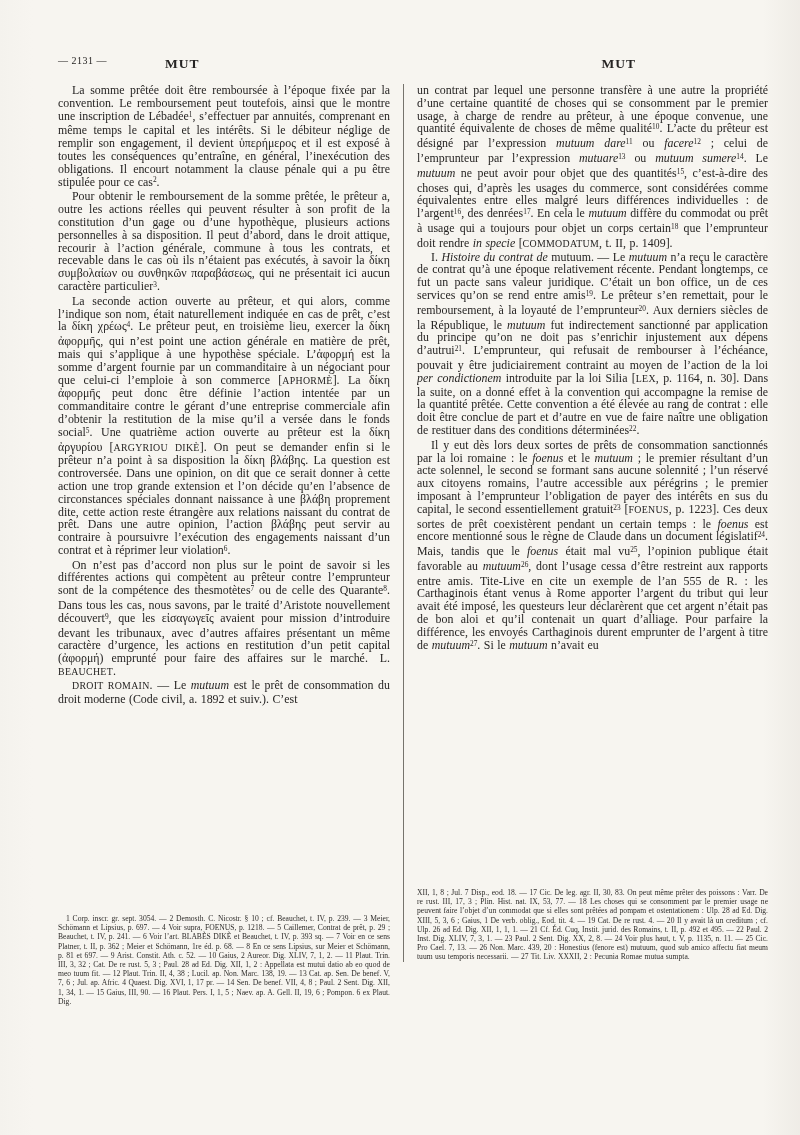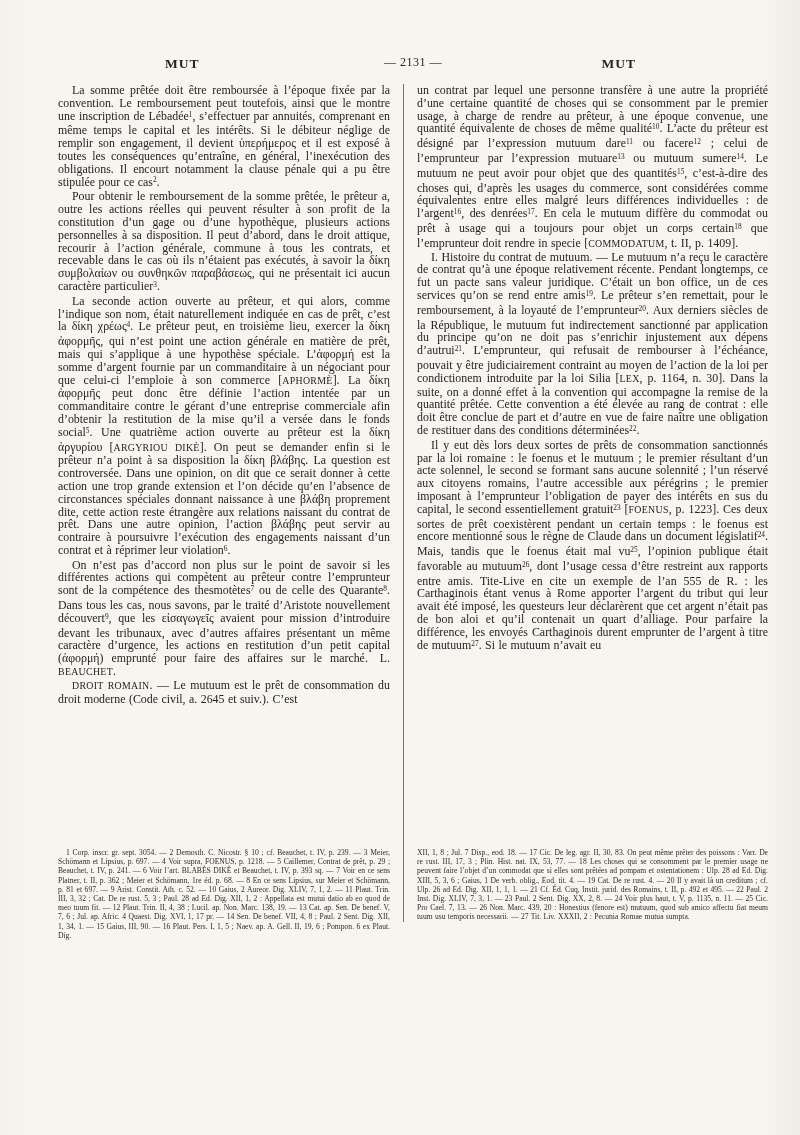--- a/index.html
+++ b/index.html
@@ -14,40 +14,40 @@
     position:relative;width:800px;height:1135px;
     background:linear-gradient(90deg,#f4f2ed 0%,#f7f5f0 4%,#f7f5f0 93%,#ece9e3 99%,#dcd8d0 100%);
     overflow:hidden;
     padding-left:20px;
   }
   .running-head{
     position:absolute;top:56px;left:58px;right:52px;height:18px;
     font-size:13.5px;letter-spacing:.5px;
   }
   .rh-left{position:absolute;left:107px;top:0;font-weight:bold;letter-spacing:1px;}
-  .rh-center{position:absolute;left:0;right:0;text-align:center;top:-1px;font-size:12px;}
+  .rh-center{position:absolute;left:0;right:0;text-align:left;top:-1px;font-size:10px;}
   .rh-right{position:absolute;right:132px;top:0;font-weight:bold;letter-spacing:1px;}
   .cols{
     position:absolute;top:84px;left:58px;right:52px;
     display:flex;align-items:flex-start;
   }
-  .col{display:flex;flex-direction:column;}
+  .col{display:flex;flex-direction:column;gap:40px;}
   .col-left{width:345px;padding-right:13px;box-sizing:border-box;}
   .col-right{flex:1;padding-left:13px;box-sizing:border-box;border-left:1px solid #76736c;}
   .body-block{height:760px;overflow:hidden;}
   .para{
     font-size:11.9px;line-height:12.8px;
     text-align:justify;
     word-spacing:.04em;
   }
   .para.indent{text-indent:14px;}
   .footnotes{margin-top:4px;}
   .footnotes .para{font-size:7.6px;line-height:9.2px;word-spacing:.06em;color:#2e2c2a;}
-  .footnotes .para.indent{text-indent:8px;}
-  .s-i{margin-top:43px;}
+  .footnotes .para.indent{text-indent:8px;margin-top:26px;}
+  .s-i{font-style:italic;margin-top:43px;}
   .s-sup{font-size:.62em;position:relative;top:-.42em;letter-spacing:0;}
   .s-sc{font-size:.83em;letter-spacing:.3px;font-family:Liberation Serif, serif;}
 </style>
 </head>
 <body>
 
 <div class="page">
 
   <div class="running-head">
     <span class="rh-left">MUT</span>
@@ -56,21 +56,21 @@
   </div>
 
   <div class="cols">
 
     <div class="col col-left">
       <div class="body-block">
           <div class="para indent"><span>La somme prêtée doit être remboursée à l’époque fixée par la convention. Le remboursement peut toutefois, ainsi que le montre une inscription de Lébadée</span><span class="s-sup">1</span><span>, s’effectuer par annuités, comprenant en même temps le capital et les intérêts. Si le débiteur néglige de remplir son engagement, il devient </span><span>ὑπερήμερος</span><span> et il est exposé à toutes les conséquences qu’entraîne, en général, l’inexécution des obligations. Il encourt notamment la clause pénale qui a pu être stipulée pour ce cas</span><span class="s-sup">2</span><span>.</span></div>
           <div class="para indent"><span>Pour obtenir le remboursement de la somme prêtée, le prêteur a, outre les actions réelles qui peuvent résulter à son profit de la constitution d’un gage ou d’une hypothèque, plusieurs actions personnelles à sa disposition. Il peut d’abord, dans le droit attique, recourir à l’action générale, commune à tous les contrats, et recevable dans le cas où ils n’étaient pas exécutés, à savoir la </span><span>δίκη συμβολαίων</span><span> ou </span><span>συνθηκῶν παραβάσεως</span><span>, qui ne présentait ici aucun caractère particulier</span><span class="s-sup">3</span><span>.</span></div>
           <div class="para indent"><span>La seconde action ouverte au prêteur, et qui alors, comme l’indique son nom, était naturellement indiquée en cas de prêt, c’est la </span><span>δίκη χρέως</span><span class="s-sup">4</span><span>. Le prêteur peut, en troisième lieu, exercer la </span><span>δίκη ἀφορμῆς</span><span>, qui n’est point une action générale en matière de prêt, mais qui s’applique à une hypothèse spéciale. L’</span><span>ἀφορμή</span><span> est la somme d’argent fournie par un commanditaire à un négociant pour que celui-ci l’emploie à son commerce [</span><span class="s-sc">APHORMÈ</span><span>]. La </span><span>δίκη ἀφορμῆς</span><span> peut donc être définie l’action intentée par un commanditaire contre le gérant d’une entreprise commerciale afin d’obtenir la restitution de la mise qu’il a versée dans le fonds social</span><span class="s-sup">5</span><span>. Une quatrième action ouverte au prêteur est la </span><span>δίκη ἀργυρίου</span><span> [</span><span class="s-sc">ARGYRIOU DIKÈ</span><span>]. On peut se demander enfin si le prêteur n’a point à sa disposition la </span><span>δίκη βλάβης</span><span>. La question est controversée. Dans une opinion, on dit que ce serait donner à cette action une trop grande extension et l’on décide qu’en l’absence de circonstances spéciales donnant naissance à une </span><span>βλάβη</span><span> proprement dite, cette action reste étrangère aux relations naissant du contrat de prêt. Dans une autre opinion, l’action </span><span>βλάβης</span><span> peut servir au contraire à poursuivre l’exécution des engagements naissant d’un contrat et à réprimer leur violation</span><span class="s-sup">6</span><span>.</span></div>
           <div class="para indent"><span>On n’est pas d’accord non plus sur le point de savoir si les différentes actions qui compètent au prêteur contre l’emprunteur sont de la compétence des thesmotètes</span><span class="s-sup">7</span><span> ou de celle des Quarante</span><span class="s-sup">8</span><span>. Dans tous les cas, nous savons, par le traité d’Aristote nouvellement découvert</span><span class="s-sup">9</span><span>, que les </span><span>εἰσαγωγεῖς</span><span> avaient pour mission d’introduire devant les tribunaux, avec d’autres affaires présentant un même caractère d’urgence, les actions en restitution d’un petit capital (</span><span>ἀφορμή</span><span>) emprunté pour faire des affaires sur le marché. L. </span><span class="s-sc">BEAUCHET</span><span>.</span></div>
-          <div class="para indent"><span class="s-sc">DROIT ROMAIN</span><span>. — Le </span><span class="s-i">mutuum</span><span> est le prêt de consommation du droit moderne (Code civil, a. 2645 et suiv.). C’est</span></div>
+          <div class="para indent"><span class="s-sc">DROIT ROMAIN</span><span>. — Le </span><span class="s-i">mutuum</span><span> est le prêt de consommation du droit moderne (Code civil, a. 1892 et suiv.). C’est</span></div>
         </div>
       <div class="footnotes">
           <div class="para indent"><span>1 Corp. inscr. gr. sept. 3054. — 2 Demosth. C. Nicostr. § 10 ; cf. Beauchet, t. IV, p. 239. — 3 Meier, Schömann et Lipsius, p. 697. — 4 Voir supra, FOENUS, p. 1218. — 5 Caillemer, Contrat de prêt, p. 29 ; Beauchet, t. IV, p. 241. — 6 Voir l’art. BLABÈS DIKÈ et Beauchet, t. IV, p. 393 sq. — 7 Voir en ce sens Platner, t. II, p. 362 ; Meier et Schömann, 1re éd. p. 68. — 8 En ce sens Lipsius, sur Meier et Schömann, p. 81 et 697. — 9 Arist. Constit. Ath. c. 52. — 10 Gaius, 2 Aureor. Dig. XLIV, 7, 1, 2. — 11 Plaut. Trin. III, 3, 32 ; Cat. De re rust. 5, 3 ; Paul. 28 ad Ed. Dig. XII, 1, 2 : Appellata est mutui datio ab eo quod de meo tuum fit. — 12 Plaut. Trin. II, 4, 38 ; Lucil. ap. Non. Marc. 138, 19. — 13 Cat. ap. Sen. De benef. V, 7, 6 ; Jul. ap. Afric. 4 Quaest. Dig. XVI, 1, 17 pr. — 14 Sen. De benef. VII, 4, 8 ; Paul. 2 Sent. Dig. XII, 1, 34, 1. — 15 Gaius, III, 90. — 16 Plaut. Pers. I, 1, 5 ; Naev. ap. A. Gell. II, 19, 6 ; Pompon. 6 ex Plaut. Dig.</span></div>
         </div>
     </div>
 
     <div class="col col-right">
       <div class="body-block">
           <div class="para"><span>un contrat par lequel une personne transfère à une autre la propriété d’une certaine quantité de choses qui se consomment par le premier usage, à charge de rendre au prêteur, à une époque convenue, une quantité équivalente de choses de même qualité</span><span class="s-sup">10</span><span>. L’acte du prêteur est désigné par l’expression </span><span class="s-i">mutuum dare</span><span class="s-sup">11</span><span> ou </span><span class="s-i">facere</span><span class="s-sup">12</span><span> ; celui de l’emprunteur par l’expression </span><span class="s-i">mutuare</span><span class="s-sup">13</span><span> ou </span><span class="s-i">mutuum sumere</span><span class="s-sup">14</span><span>. Le </span><span class="s-i">mutuum</span><span> ne peut avoir pour objet que des quantités</span><span class="s-sup">15</span><span>, c’est-à-dire des choses qui, d’après les usages du commerce, sont considérées comme équivalentes entre elles malgré leurs différences individuelles : de l’argent</span><span class="s-sup">16</span><span>, des denrées</span><span class="s-sup">17</span><span>. En cela le </span><span class="s-i">mutuum</span><span> diffère du commodat ou prêt à usage qui a toujours pour objet un corps certain</span><span class="s-sup">18</span><span> que l’emprunteur doit rendre </span><span class="s-i">in specie</span><span> [</span><span class="s-sc">COMMODATUM</span><span>, t. II, p. 1409].</span></div>
           <div class="para indent"><span>I. </span><span class="s-i">Histoire du contrat de</span><span> mutuum. — Le </span><span class="s-i">mutuum</span><span> n’a reçu le caractère de contrat qu’à une époque relativement récente. Pendant longtemps, ce fut un pacte sans valeur juridique. C’était un bon office, un de ces services qu’on se rend entre amis</span><span class="s-sup">19</span><span>. Le prêteur s’en remettait, pour le remboursement, à la loyauté de l’emprunteur</span><span class="s-sup">20</span><span>. Aux derniers siècles de la République, le </span><span class="s-i">mutuum</span><span> fut indirectement sanctionné par application du principe qu’on ne doit pas s’enrichir injustement aux dépens d’autrui</span><span class="s-sup">21</span><span>. L’emprunteur, qui refusait de rembourser à l’échéance, pouvait y être judiciairement contraint au moyen de l’action de la loi </span><span class="s-i">per condictionem</span><span> introduite par la loi Silia [</span><span class="s-sc">LEX</span><span>, p. 1164, n. 30]. Dans la suite, on a donné effet à la convention qui accompagne la remise de la quantité prêtée. Cette convention a été élevée au rang de contrat : elle doit être conclue de part et d’autre en vue de faire naître une obligation de restituer dans des conditions déterminées</span><span class="s-sup">22</span><span>.</span></div>

